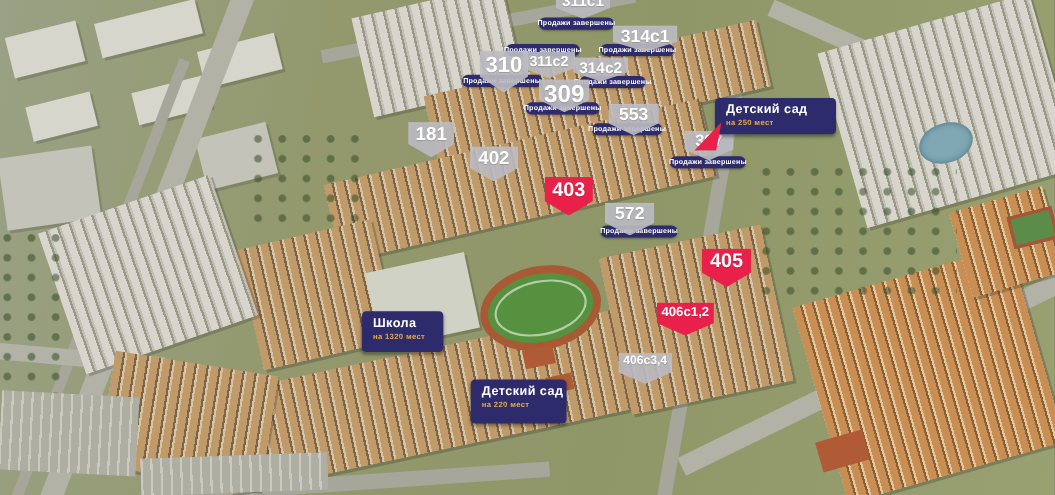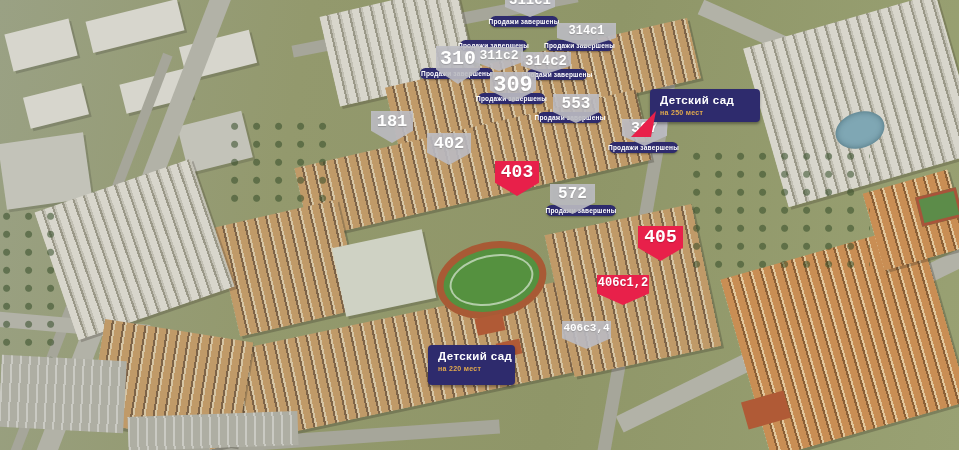--- a/index.html
+++ b/index.html
@@ -21,21 +21,21 @@
   .park{background-image:radial-gradient(circle at 30% 35%,rgba(52,76,40,.55) 0 3px,transparent 4px);background-size:22px 18px;}
   .parking{background:#aeaea3;background-image:repeating-linear-gradient(90deg,rgba(255,255,255,.35) 0 2px,transparent 2px 9px);}
   .stadium{border:7px solid #a85a35;background:#55913f;border-radius:50%;}
   .stadium-inner{position:absolute;inset:6px;border:2px solid rgba(255,255,255,.55);border-radius:50%;}
   .pond{background:#7fa7b4;border-radius:50%;box-shadow:inset 0 0 6px rgba(30,60,70,.5);}
   .court{background:#b05a36;}
   .court.green{background:#5c8c49;border:3px solid #a8543a;}
   .school-bldg{background:#cfd2c4;box-shadow:2px 3px 0 rgba(60,60,50,.25);}
   
   #badge-layer{position:absolute;inset:0;z-index:2;}
-  #pin-layer{position:absolute;inset:0;z-index:3;font-family:Liberation Mono, monospace;}
+  #pin-layer{position:absolute;inset:0;z-index:3;}
   #amenity-layer{position:absolute;inset:0;z-index:4;}
   .status-pill{
     position:absolute;height:11px;border-radius:7px;background:#2e2b6d;color:#fff;
     font-size:6.5px;font-weight:bold;letter-spacing:.2px;
     display:flex;align-items:center;justify-content:center;white-space:nowrap;
     box-shadow:0 1px 2px rgba(0,0,0,.35);
   }
   .pin{
     position:absolute;display:flex;justify-content:center;
     color:#fff;font-weight:bold;cursor:pointer;
@@ -122,21 +122,21 @@
       <div class="status-pill" style="left: 546px; top: 205px; width: 70px;">Продажи завершены</div>
     </div>
 
   <div id="pin-layer">
       <div class="pin" style="left: 505px; top: -9px; width: 50px; height: 26px; font-size: 14px;">
     <span class="pin-label">311с1</span>
   </div>
       <div class="pin" style="left: 475px; top: 23px; width: 48px; height: 24px; font-size: 13px; margin-top: 24px;">
     <span class="pin-label">311с2</span>
   </div>
-      <div class="pin" style="left: 557px; top: 23px; width: 59px; height: 24px; font-size: 12px;">
+      <div class="pin" style="left: 557px; top: 23px; width: 59px; height: 24px; font-size: 16px;">
     <span class="pin-label">314с1</span>
   </div>
       <div class="pin" style="left: 436px; top: 46px; width: 44px; height: 38px; font-size: 20px;">
     <span class="pin-label">310</span>
   </div>
       <div class="pin" style="left: 521px; top: 52px; width: 50px; height: 22px; font-size: 14px;">
     <span class="pin-label">314с2</span>
   </div>
       <div class="pin" style="left: 490px; top: 72px; width: 46px; height: 30px; font-size: 22px;">
     <span class="pin-label">309</span>
@@ -169,18 +169,22 @@
     <span class="pin-label">406с3,4</span>
   </div>
     </div>
 
   <div id="amenity-layer">
       <div class="amenity" style="left: 650px; top: 89px; width: 110px; height: 33px;">
     <div class="amenity-title">Детский сад</div>
     <div class="amenity-subtitle">на 250 мест</div>
   <div class="tail-red"></div>
       </div>
+      <div class="amenity" style="left: 329px; top: 283px; width: 74px; height: 37px;">
+    <div class="amenity-title">Школа</div>
+    <div class="amenity-subtitle">на 1320 мест</div>
+  </div>
       <div class="amenity" style="left: 428px; top: 345px; width: 87px; height: 40px;">
     <div class="amenity-title">Детский сад</div>
     <div class="amenity-subtitle">на 220 мест</div>
   </div>
     </div>
 </div>
 
 </body></html>

